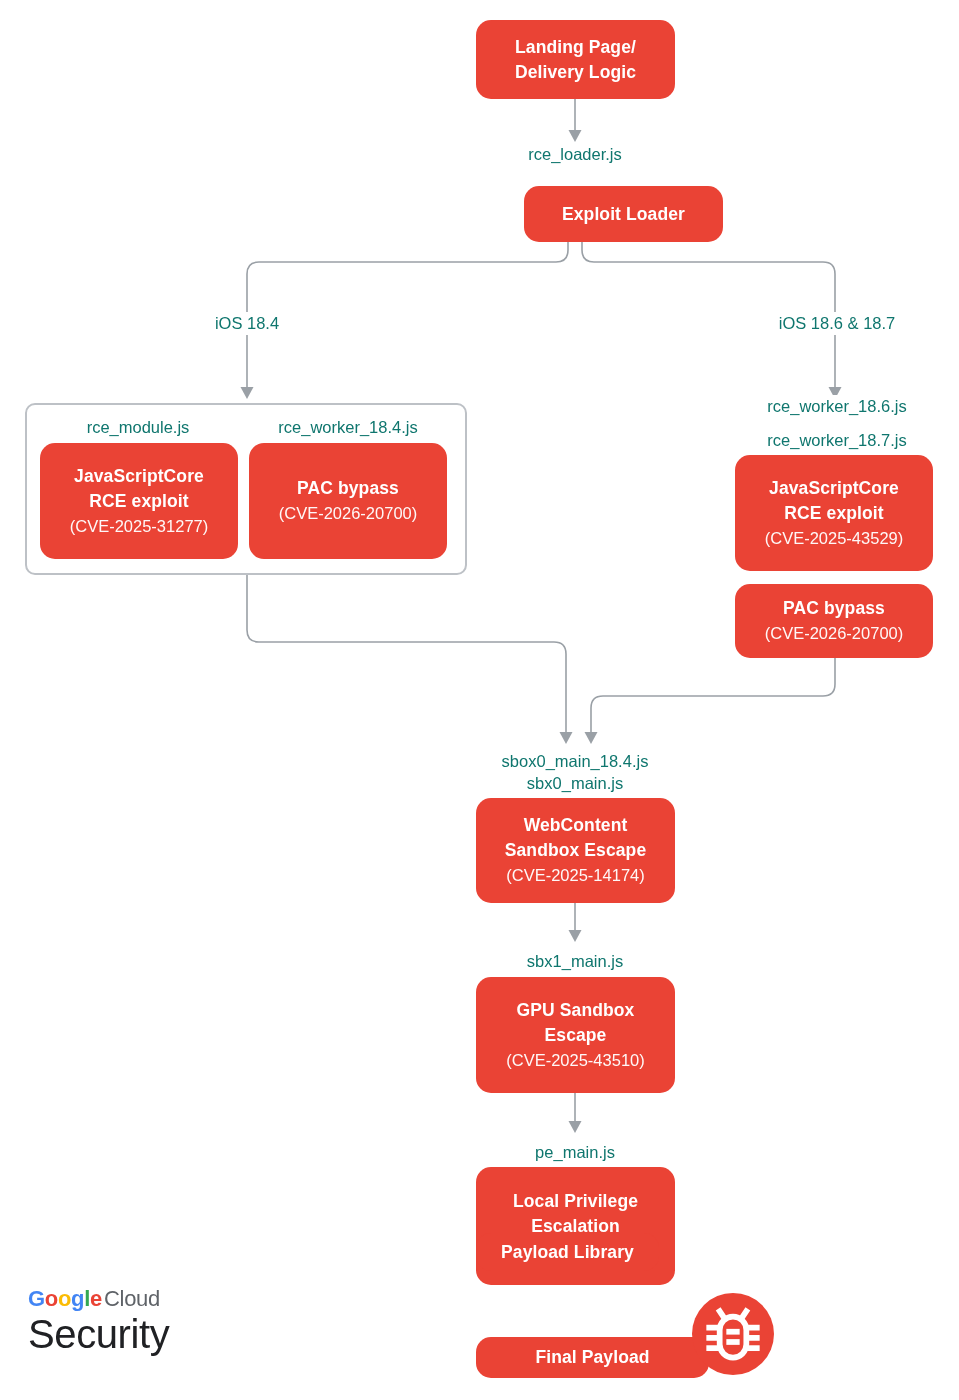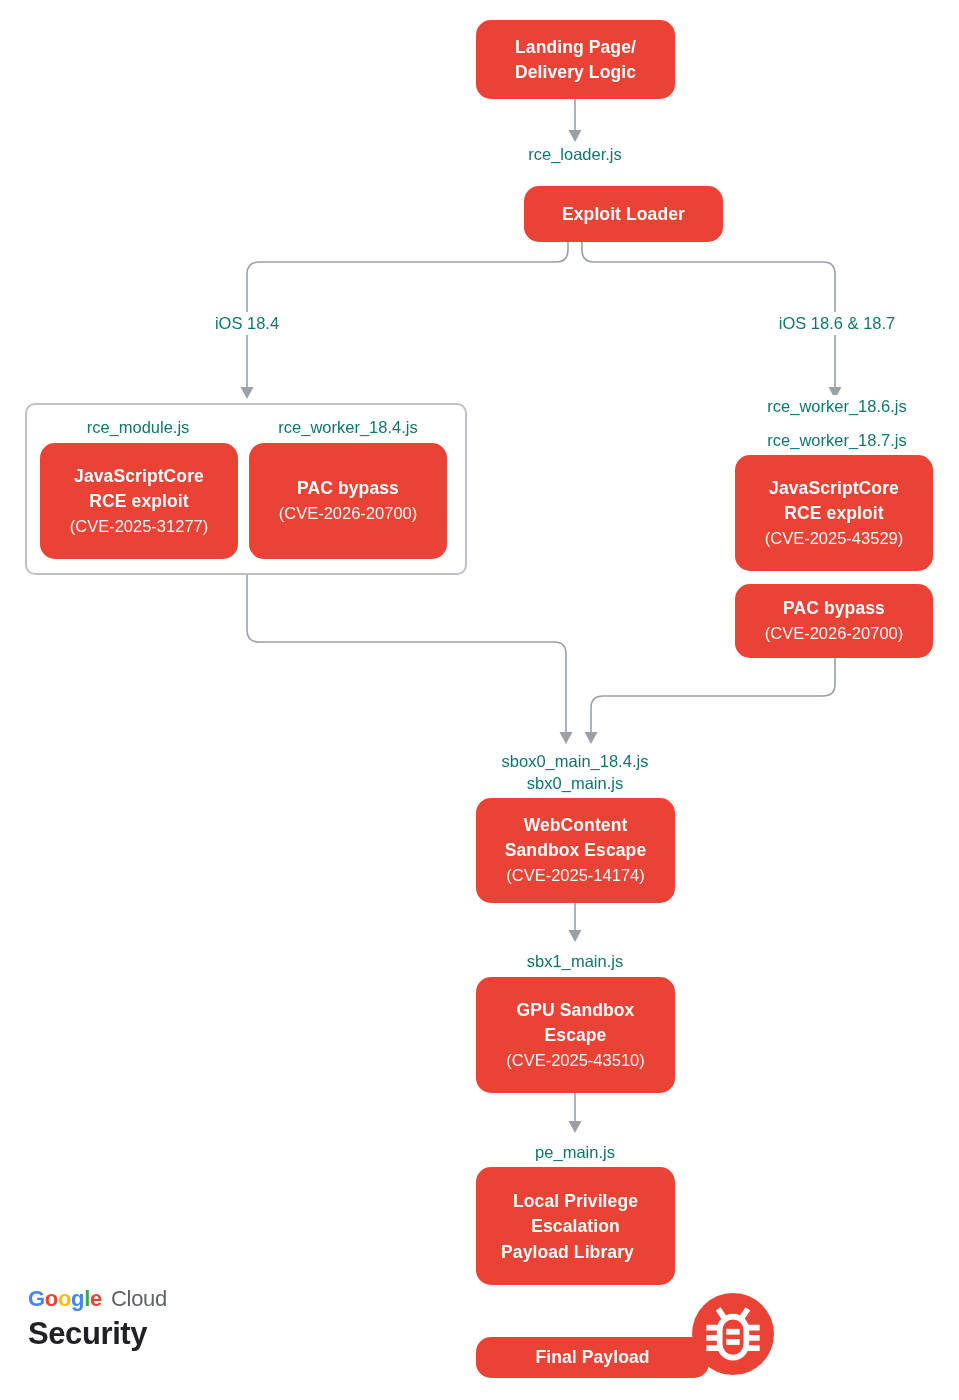--- a/index.html
+++ b/index.html
@@ -54,22 +54,22 @@
     font-size: 16.5px;
     line-height: 21px;
     color: #0f766e;
     text-align: center;
     white-space: nowrap;
     background: #ffffff;
     padding: 1px 5px;
   }
   .logo { position: absolute; left: 28px; top: 1284px; }
   .logo-line1 { font-size: 22px; font-weight: 600; letter-spacing: -0.3px; line-height: 30px; white-space: nowrap; }
-  .logo-line1 .cloud { color: #5F6368; font-weight: 500; margin-left: 9px; }
-  .logo-line2 { font-size: 31px; font-weight: 700; color: #202124; letter-spacing: -0.4px; line-height: 36px; margin-top: 2px; }
+  .logo-line1 .cloud { color: #5F6368; font-weight: 500; margin-left: 2px; }
+  .logo-line2 { font-size: 40px; font-weight: 400; color: #202124; letter-spacing: -0.4px; line-height: 36px; margin-top: 2px; }
   .bug-badge { position: absolute; left: 692px; top: 1293px; width: 82px; height: 82px; }
 </style>
 </head>
 <body>
 
 <div class="canvas">
 
   <svg class="connectors" viewBox="0 0 959 1400">
     <g fill="none" stroke="#9AA0A6" stroke-width="1.6">
 

